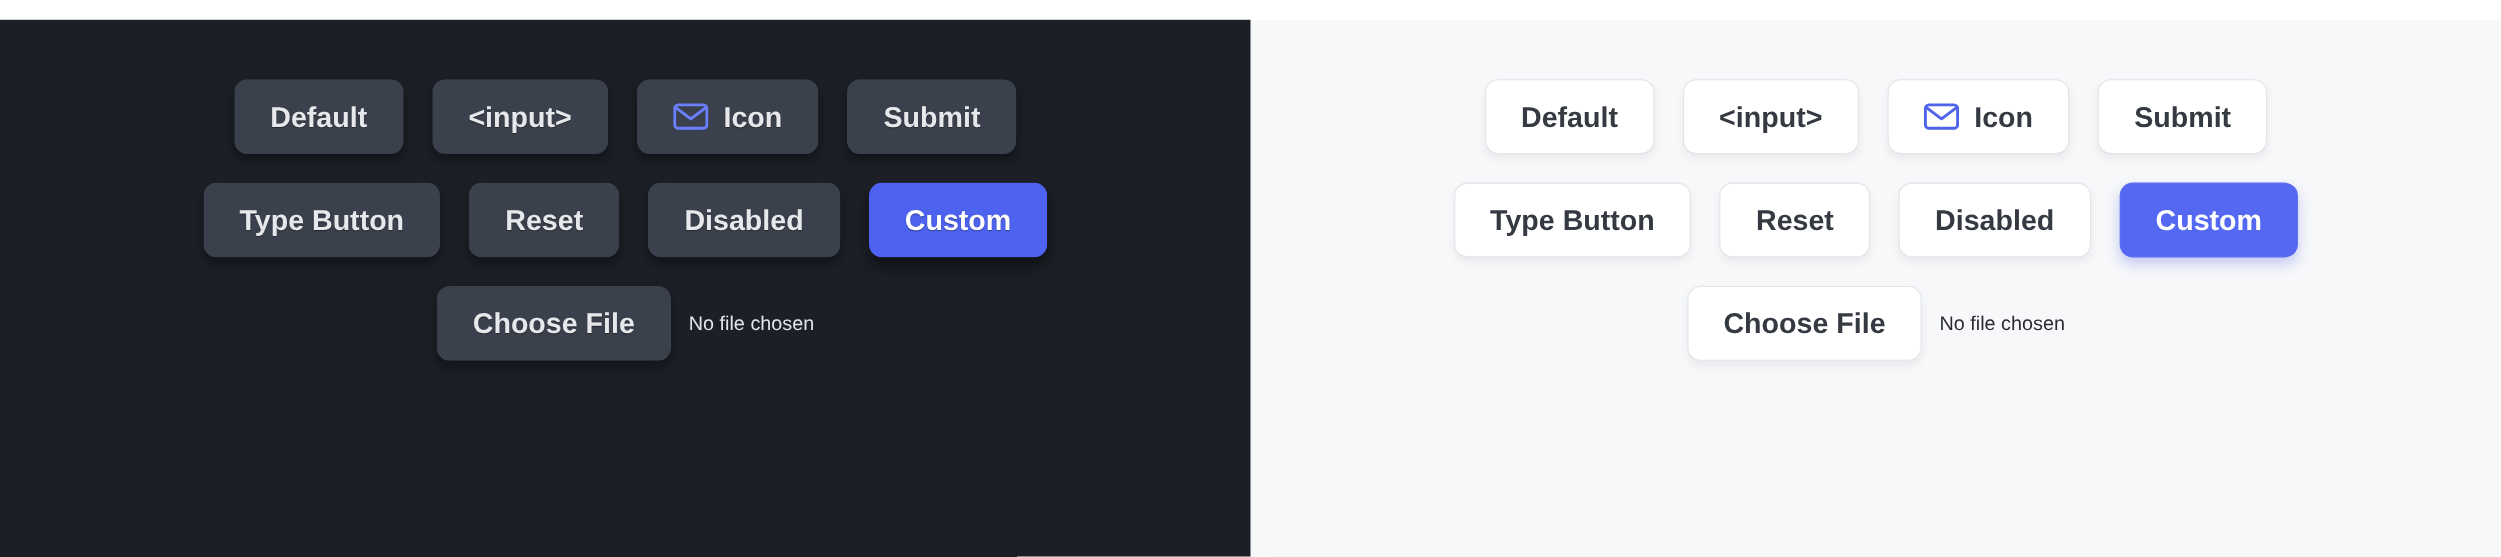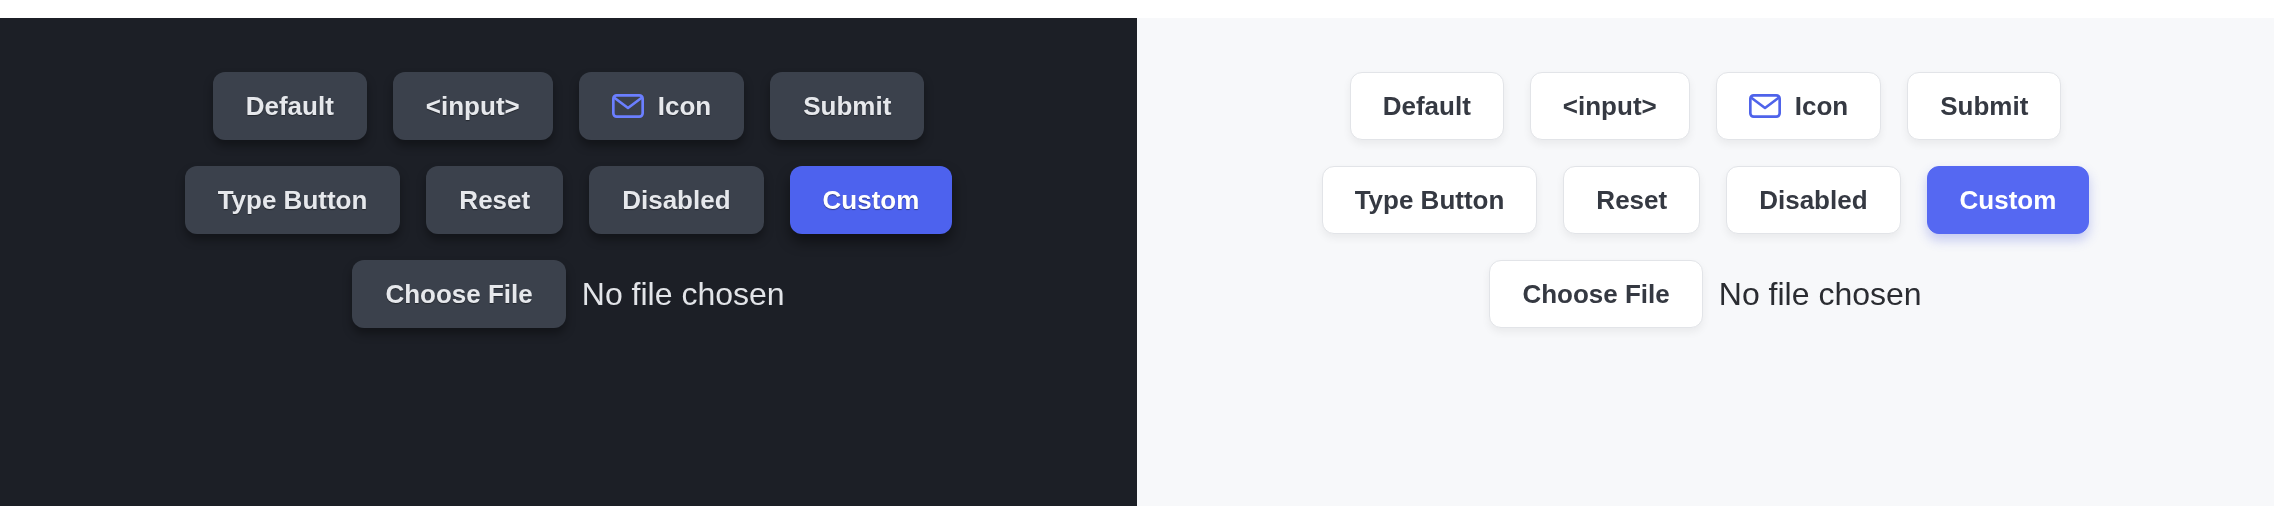--- a/index.html
+++ b/index.html
@@ -75,21 +75,21 @@
 
   .icon svg { width: 32px; height: 26px; display: block; }
 
   .file-row {
     display: flex;
     align-items: center;
     gap: 16px;
     justify-content: flex-end;
   }
   .file-status {
-    font-size: 32px;
+    font-size: 18px;
     font-weight: 400;
   }
   .dark .file-status { color: #e2e4e8; }
   .light .file-status { color: #2a2c31; }
 </style>
 </head>
 <body>
 
 <div class="panel dark">
   <div class="row">

